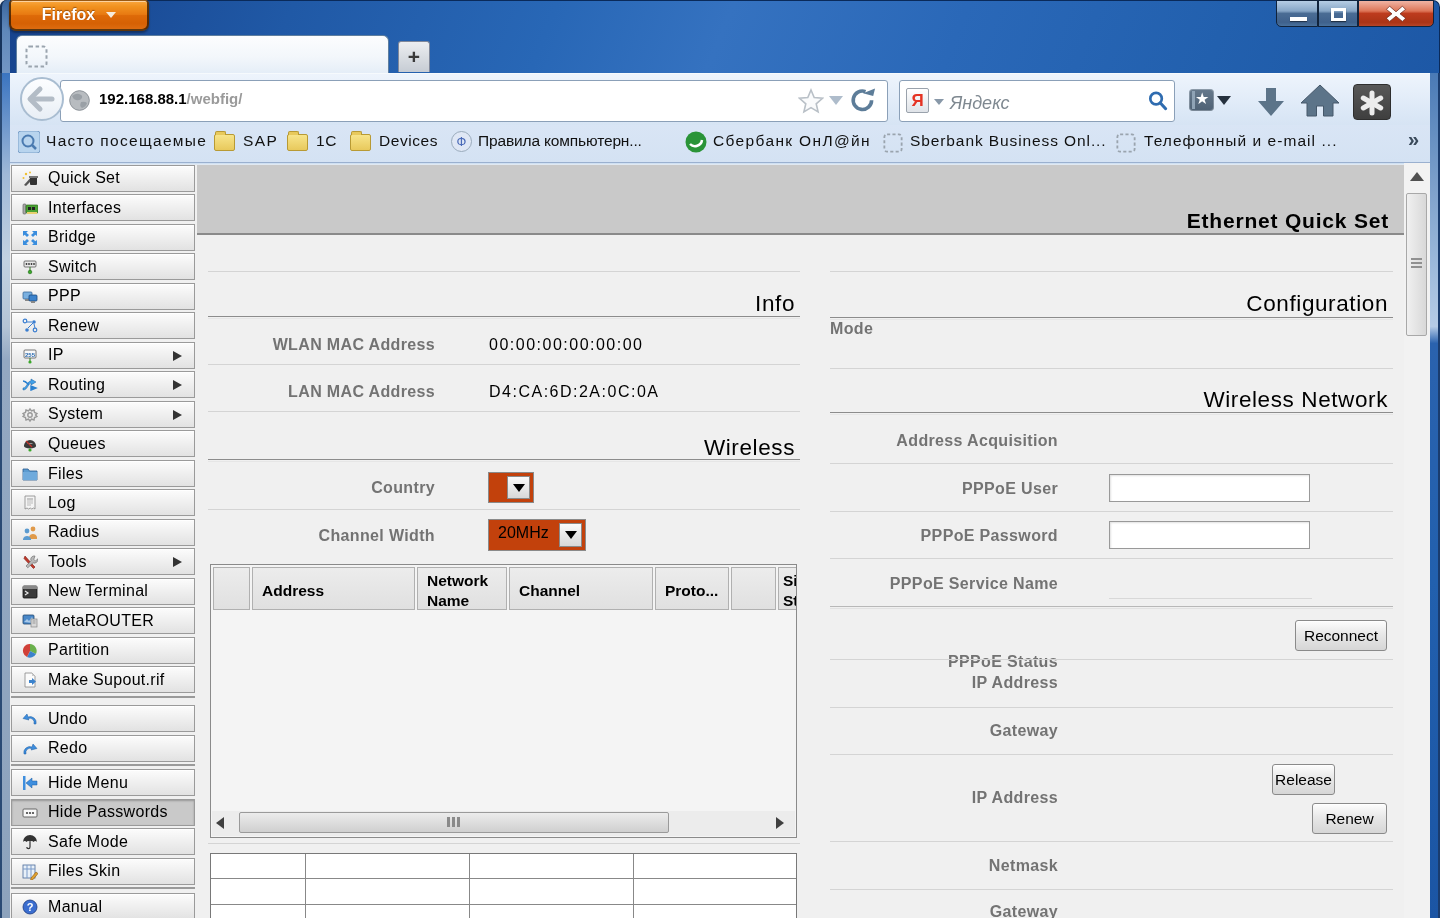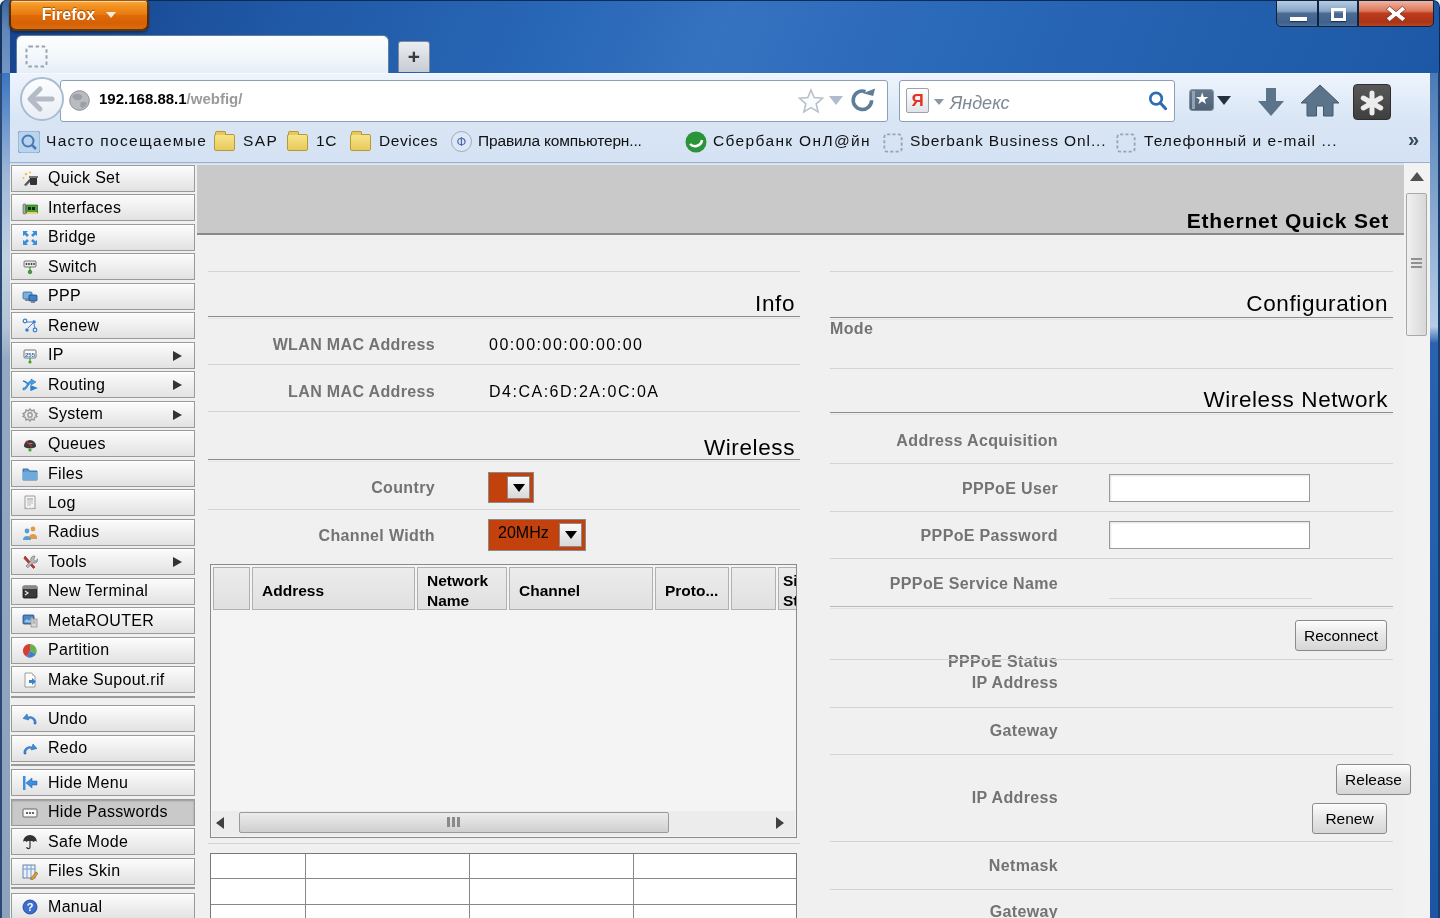--- a/index.html
+++ b/index.html
@@ -546,18 +546,18 @@
 <div class="abs" style="left:1109px;top:585px;width:203px;height:14px;border-bottom:1px solid #d8d8d8"></div>
 <div class="sep" style="left:830px;top:606px;width:563px;background:#b8b8b8;box-shadow:0 2px 0 #e2e2e2"></div>
 <div class="flabel" style="left:830px;top:653px;width:228px;text-align:right">PPPoE Status</div>
 <div class="btn" style="left:1295px;top:620px;width:92px;height:31px;line-height:29px">Reconnect</div>
 <div class="sep" style="left:830px;top:659px;width:563px"></div>
 <div class="flabel" style="left:830px;top:674px;width:228px;text-align:right">IP Address</div>
 <div class="sep" style="left:830px;top:707px;width:563px"></div>
 <div class="flabel" style="left:830px;top:722px;width:228px;text-align:right">Gateway</div>
 <div class="sep" style="left:830px;top:754px;width:563px"></div>
 <div class="flabel" style="left:830px;top:789px;width:228px;text-align:right">IP Address</div>
-<div class="btn" style="left:1336px;top:764px;width:75px;height:31px;line-height:29px">Release</div>
+<div class="btn" style="left:1272px;top:764px;width:63px;height:31px;line-height:29px">Release</div>
 <div class="btn" style="left:1312px;top:803px;width:75px;height:31px;line-height:29px">Renew</div>
 <div class="sep" style="left:830px;top:841px;width:563px"></div>
 <div class="flabel" style="left:830px;top:857px;width:228px;text-align:right">Netmask</div>
 <div class="sep" style="left:830px;top:889px;width:563px"></div>
 <div class="flabel" style="left:830px;top:903px;width:228px;text-align:right">Gateway</div>
 
 </body></html>

